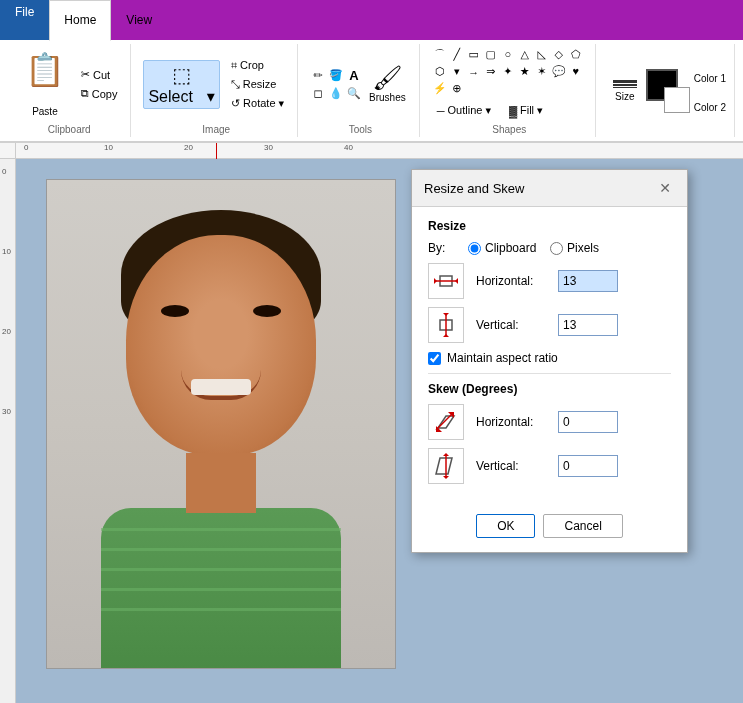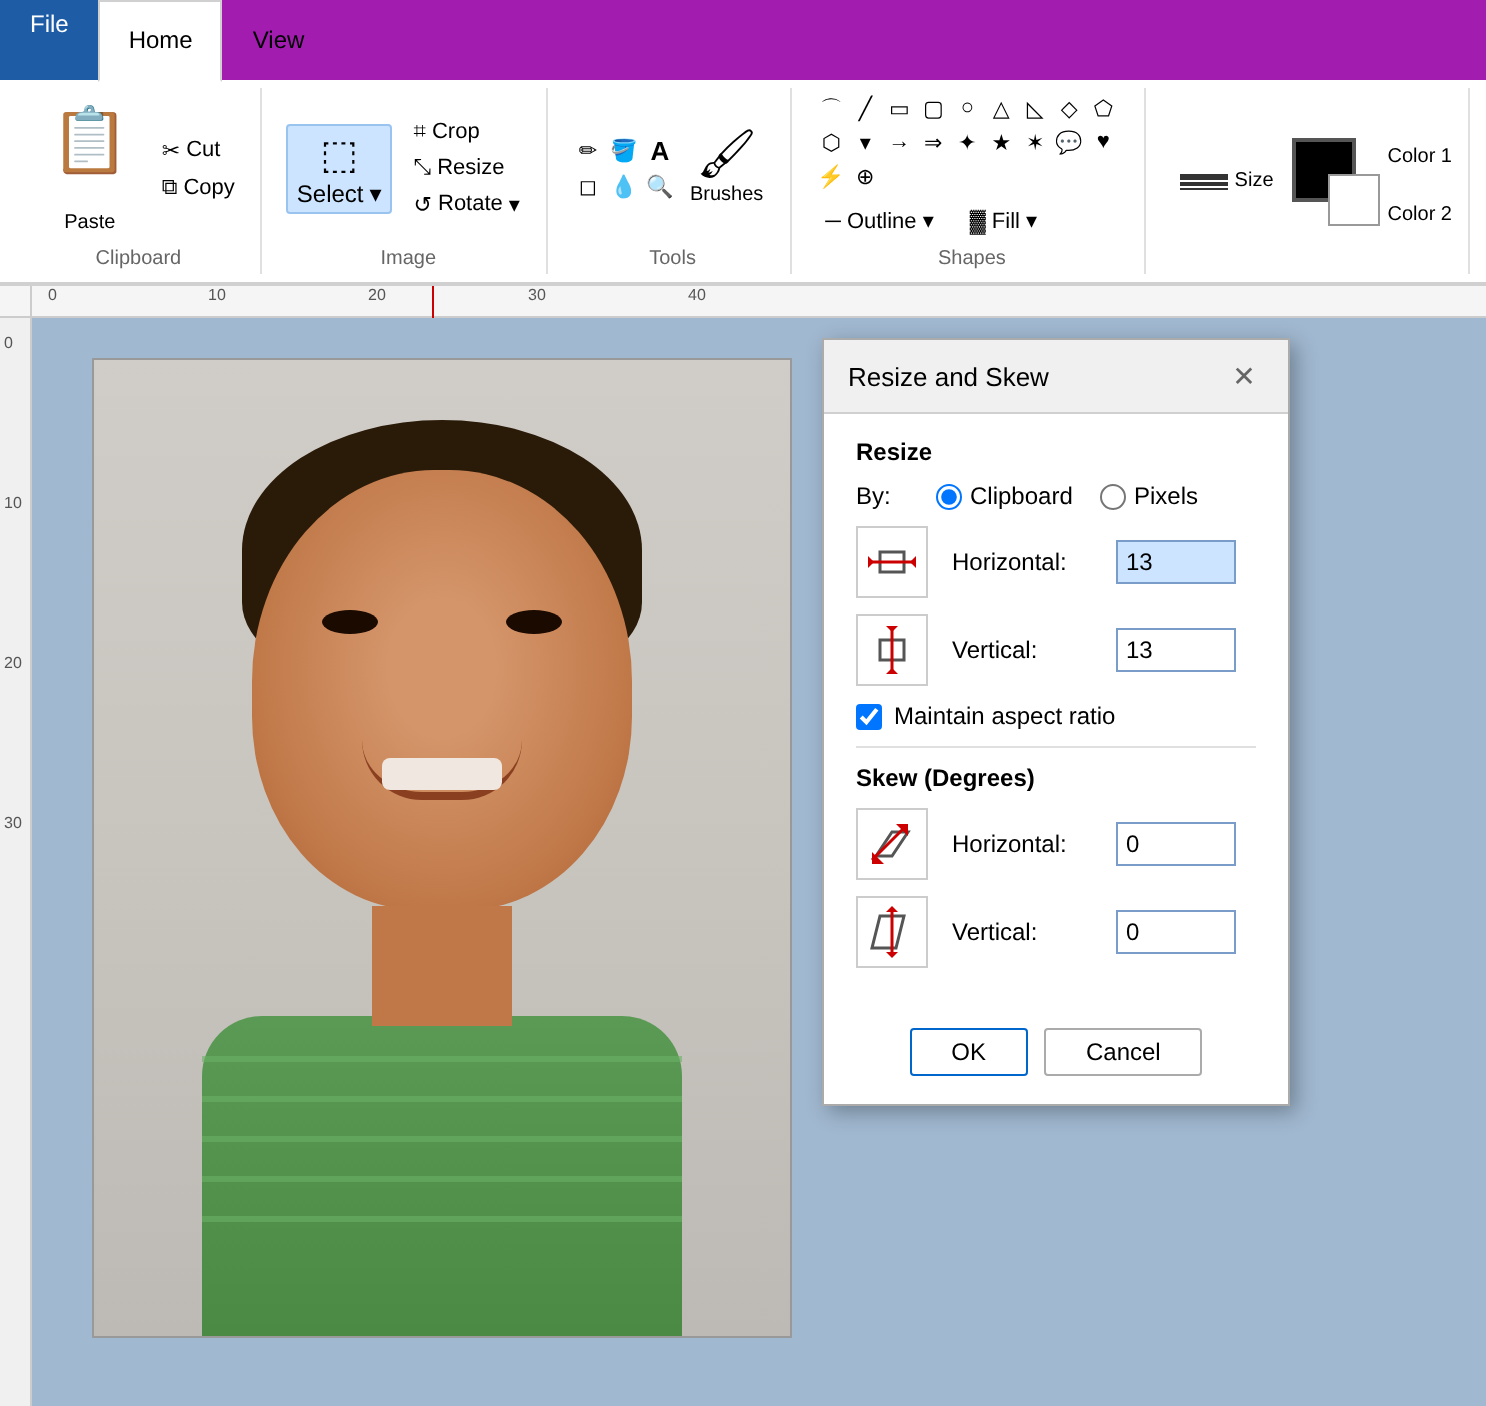--- a/index.html
+++ b/index.html
@@ -23,34 +23,34 @@
 
     .ribbon-small-btn { display: flex; align-items: center; gap: 3px; padding: 1px 4px; cursor: pointer; border: 1px solid transparent; border-radius: 2px; white-space: nowrap; font-size: 11px; }
 
     
     .paste-btn { display: flex; flex-direction: column; align-items: center; padding: 4px 8px; cursor: pointer; border: 1px solid transparent; border-radius: 2px; }
     .paste-btn .icon { font-size: 32px; }
     .paste-btn .label { font-size: 10px; margin-top: 17px; }
 
     
     .select-btn { display: flex; flex-direction: column; align-items: center; padding: 2px 4px; cursor: pointer; background: #cce4ff; border: 1px solid #99c4f0; border-radius: 2px; min-width: 44px; }
-    .select-btn .label { font-size: 12px; display: flex; align-items: flex-end; gap: 3px; }
+    .select-btn .label { font-size: 16px; display: flex; align-items: flex-end; gap: 14px; }
 
     
     .canvas-area { background: #a0b8d0; position: relative; flex: 1; overflow: hidden; }
 
     .main-area { display: flex; height: calc(703px - 80px - 28px - 28px); }
 
     
     .status-bar { height: 24px; background: #f8f8f8; border-top: 1px solid #d0d0d0; display: flex; align-items: center; padding: 0 8px; gap: 16px; font-size: 11px; color: #333; }
     .status-item { display: flex; align-items: center; gap: 4px; padding: 0 8px; border-right: 1px solid #d0d0d0; }
 
     
     .photo-container { position: absolute; top: 20px; left: 30px; width: 350px; height: 490px; background: #e8e8e8; border: 1px solid #999; overflow: hidden; }
-    .dialog { position: absolute; top: 10px; left: 395px; width: 234px; background: #fff; border: 1px solid #ababab; box-shadow: 3px 3px 10px rgba(0,0,0,0.3); border-radius: 0; }
+    .dialog { position: absolute; top: 10px; left: 395px; width: 277px; background: #fff; border: 1px solid #ababab; box-shadow: 3px 3px 10px rgba(0,0,0,0.3); border-radius: 0; }
     .dialog-title { display: flex; justify-content: space-between; align-items: center; padding: 8px 12px; background: #f0f0f0; border-bottom: 1px solid #d0d0d0; }
     .dialog-title-text { font-size: 13px; font-weight: normal; }
     .dialog-close { cursor: pointer; font-size: 14px; color: #666; width: 20px; height: 20px; display: flex; align-items: center; justify-content: center; }
     .dialog-body { padding: 12px 16px; }
 
     .section-label { font-size: 12px; font-weight: bold; margin-bottom: 8px; }
     .form-row { display: flex; align-items: center; margin-bottom: 8px; gap: 12px; }
     .form-row label { font-size: 12px; min-width: 70px; }
     .radio-group { display: flex; gap: 12px; }
     .radio-option { display: flex; align-items: center; gap: 4px; font-size: 12px; cursor: pointer; }
@@ -201,21 +201,21 @@
             <span>Fill ▾</span>
           </div>
         </div>
       </div>
       <div class="ribbon-group-label">Shapes</div>
     </div>
 
     <div class="ribbon-group" style="min-width:110px;">
       <div class="ribbon-group-items" style="gap:4px;">
         <div style="display:flex;flex-direction:column;align-items:center;">
-          <div class="ribbon-small-btn" style="flex-direction:row;padding:4px;">
+          <div class="ribbon-small-btn" style="flex-direction:column;padding:4px;">
             <div style="display:flex;flex-direction:column;gap:1px;align-items:center;">
               <div style="width:24px;height:3px;background:#333;"></div>
               <div style="width:24px;height:2px;background:#333;"></div>
               <div style="width:24px;height:1px;background:#333;"></div>
             </div>
             <span style="font-size:10px;">Size</span>
           </div>
         </div>
         <div style="display:flex;gap:4px;align-items:flex-end;">
           <div style="position:relative;width:44px;height:44px;">

